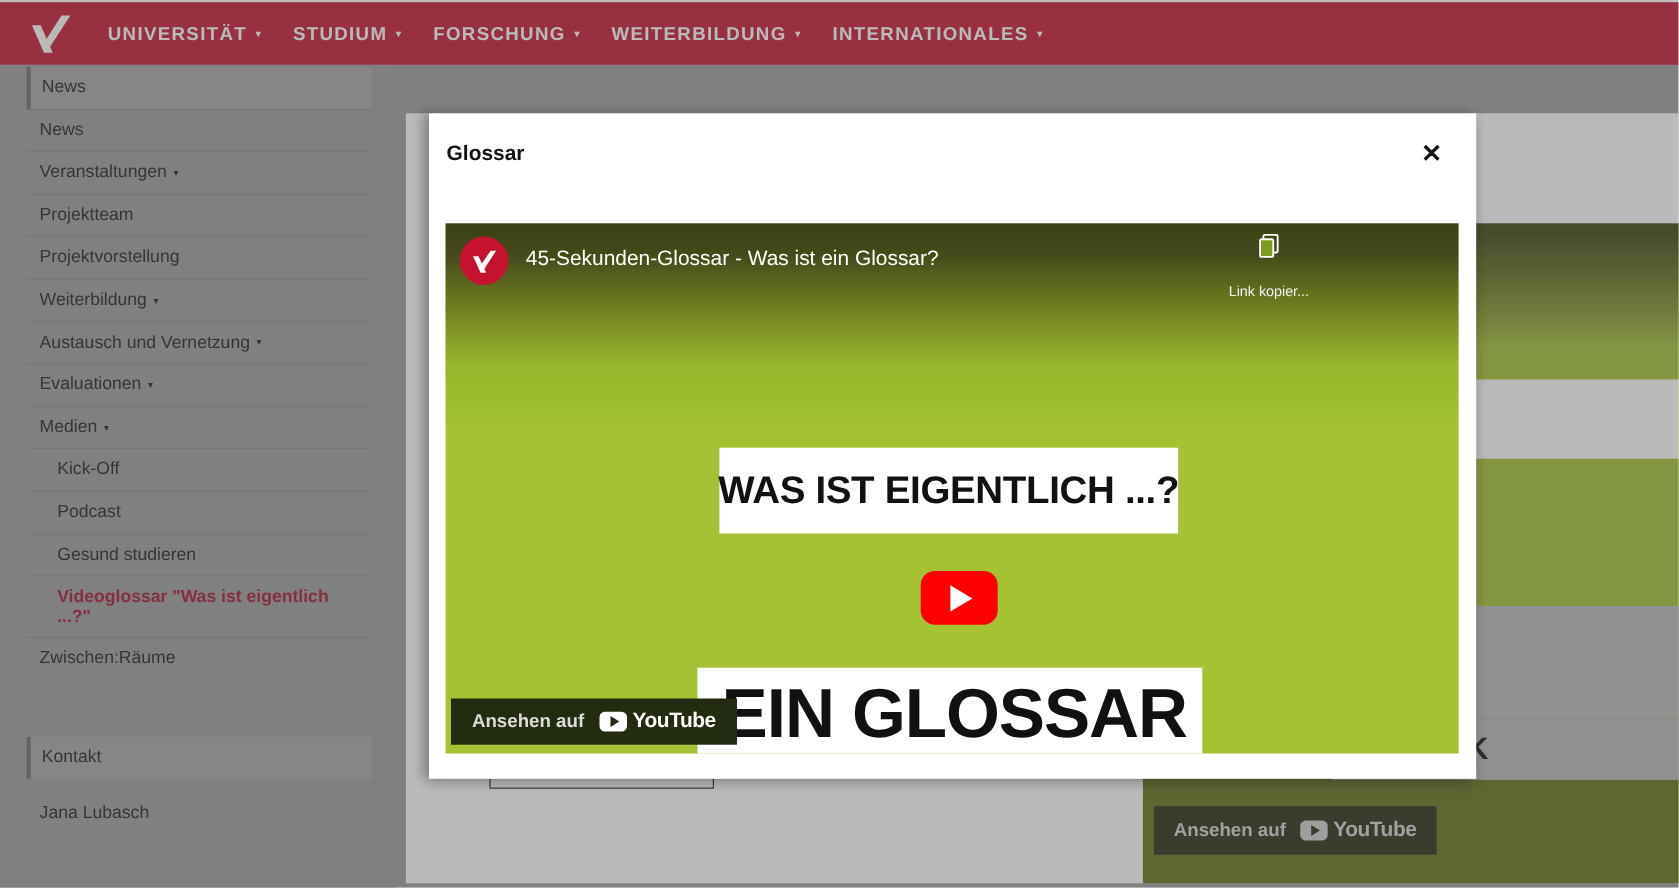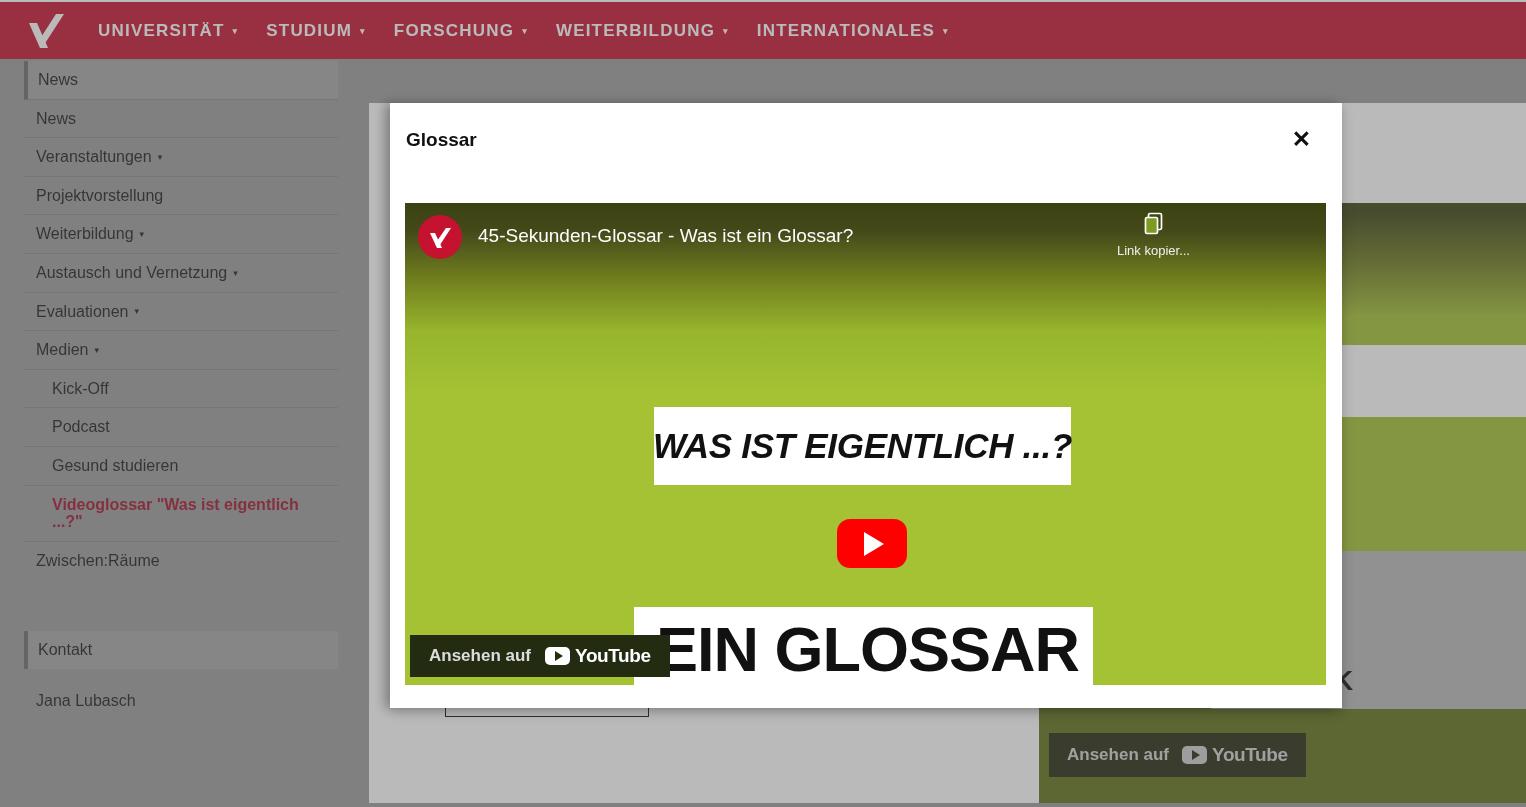--- a/index.html
+++ b/index.html
@@ -208,37 +208,36 @@
     display: flex; align-items: center; justify-content: center;
   }
   #video-title {
     position: absolute; left: 73px; top: 22px;
     color: #ffffff; font-size: 19px;
     font-family: "Liberation Sans Narrow", "Liberation Sans", sans-serif;
     white-space: nowrap;
   }
   #copy-link {
     position: absolute; right: 11px; top: 8px;
-    display: flex; flex-direction: column; align-items: center; gap: 2px;
+    display: flex; flex-direction: column; align-items: center; gap: 15px;
     cursor: pointer;
   }
   #copy-link .lbl {
     color: #f1f1f1; font-size: 13px;
     font-family: "Liberation Sans Narrow", "Liberation Sans", sans-serif;
     white-space: nowrap;
   }
 
   #band-q {
     position: absolute; left: 249px; top: 204px; width: 417px; height: 78px;
     background: #ffffff; display: flex; align-items: center; justify-content: center;
   }
   #band-q span {
     font-size: 35px; font-weight: 700; color: #111111; white-space: nowrap;
     letter-spacing: -0.3px;
-    font-style: italic;
   }
   #big-play {
     position: absolute; left: 432px; top: 316px; width: 70px; height: 49px;
     background: #ff0000; border-radius: 13px; cursor: pointer;
     display: flex; align-items: center; justify-content: center;
   }
   #big-play .tri {
     width: 0; height: 0; border-left: 20px solid #ffffff;
     border-top: 12px solid transparent; border-bottom: 12px solid transparent;
     margin-left: 4px;
@@ -306,20 +305,23 @@
 
         <div class="side-item active-root">
           <span>News</span>
         </div>
         <div class="side-item">
           <span>News</span>
         </div>
         <div class="side-item">
           <span>Veranstaltungen</span>
           <span class="side-caret">▾</span>
+        </div>
+        <div class="side-item">
+          <span>Projektteam</span>
         </div>
         <div class="side-item">
           <span>Projektvorstellung</span>
         </div>
         <div class="side-item">
           <span>Weiterbildung</span>
           <span class="side-caret">▾</span>
         </div>
         <div class="side-item">
           <span>Austausch und Vernetzung</span>

